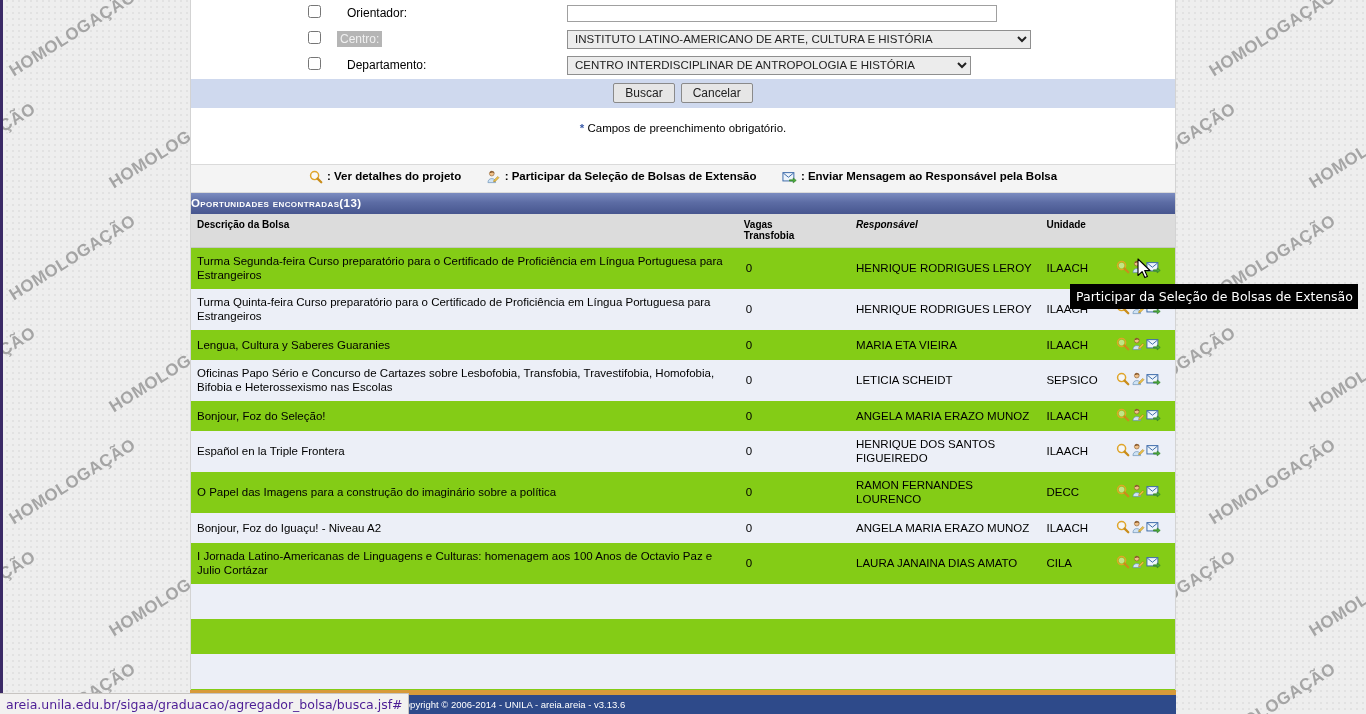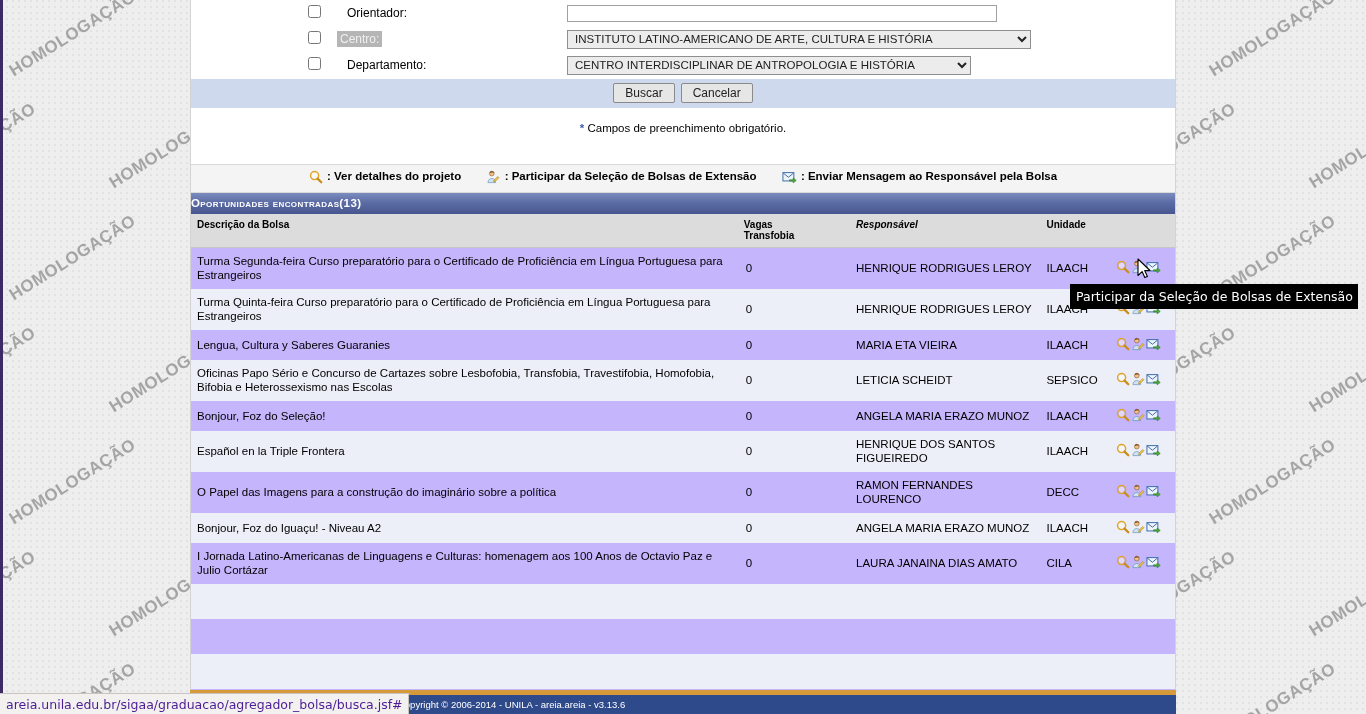--- a/index.html
+++ b/index.html
@@ -166,21 +166,21 @@
     padding: 5px 4px 6px 4px;
     vertical-align: top;
     border-bottom: 1px solid #c6c6c6;
   }
   #results th.c-desc  { width: 570px; padding-left: 6px; }
   #results th.c-vagas { width: 108px; }
   #results th.c-resp  { width: 190px; font-style: italic; }
   #results th.c-unid  { width: 64px; }
   #results th.c-acts  { width: 54px; }
 
-  #results tbody tr.odd  { background: #c4b5fd; }
+  #results tbody tr.odd  { background: #84cc16; }
   #results tbody tr.even { background: #eceff7; }
   #results tbody td {
     padding: 6px 4px 6px 4px;
     vertical-align: middle;
     color: #000;
     line-height: 1.25;
   }
   #results tbody td.desc  { padding-left: 6px; }
   #results tbody td.vagas { padding-left: 6px; }
   #results tbody td.resp  { }

